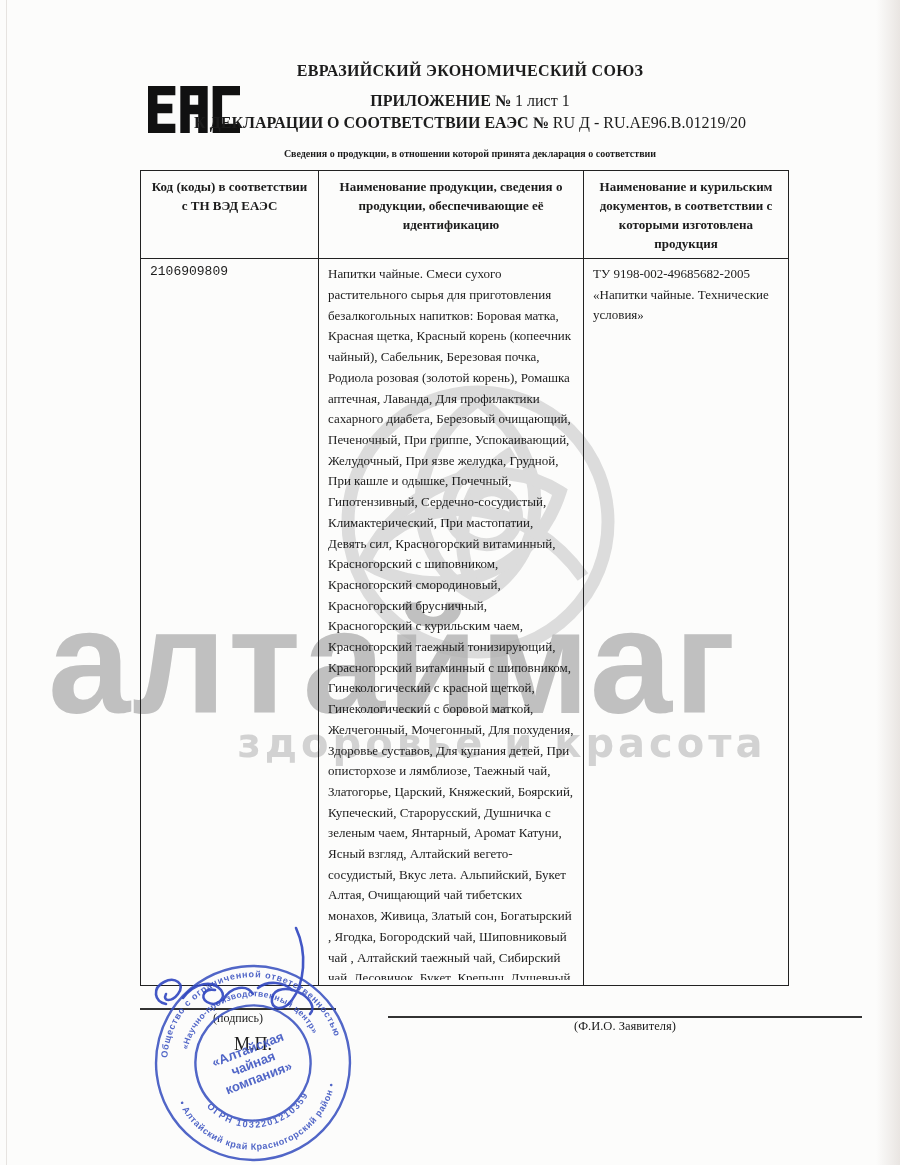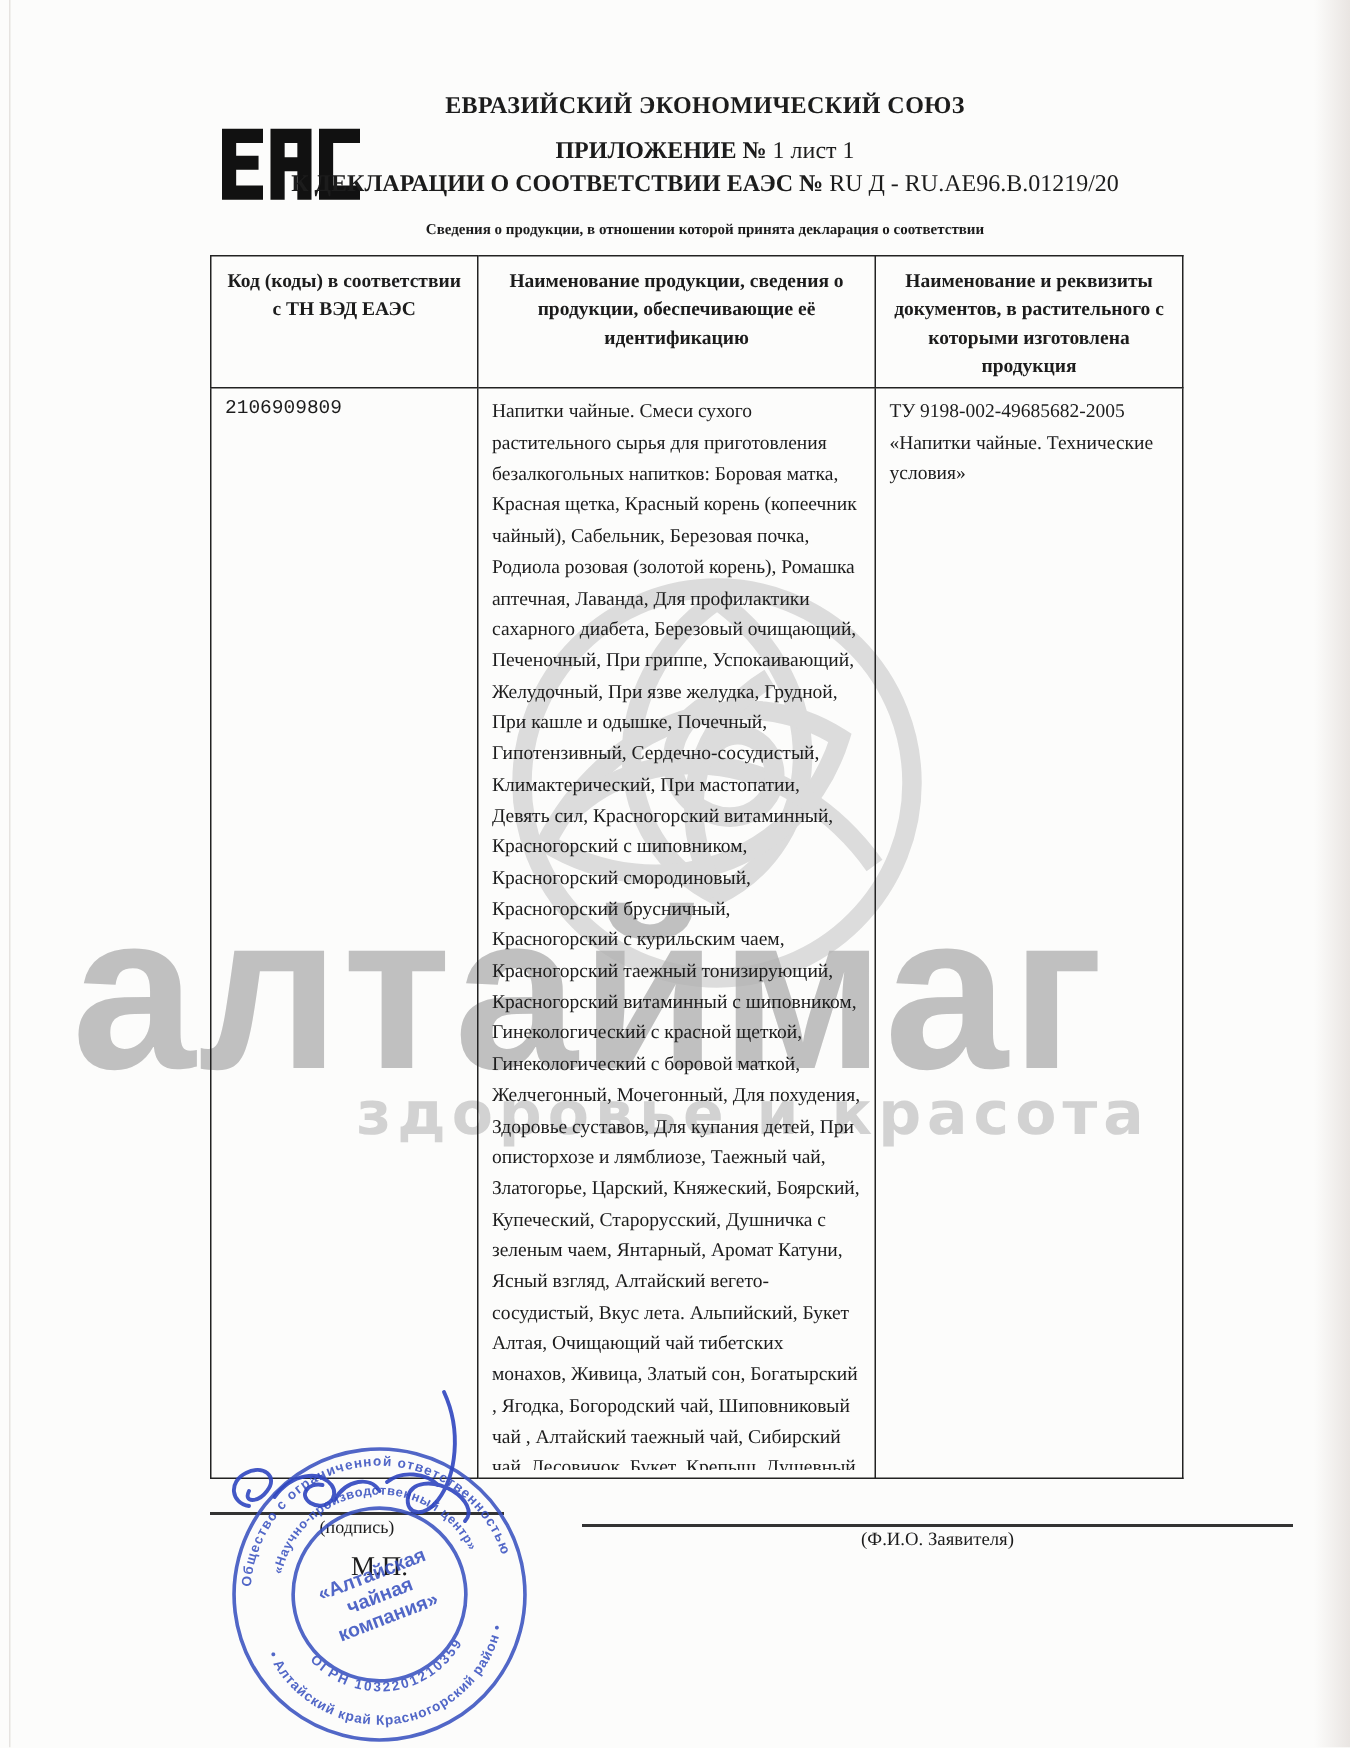--- a/index.html
+++ b/index.html
@@ -91,21 +91,21 @@
     <table class="decl">
       <colgroup>
           <col class="c1">
           <col class="c2">
           <col class="c3">
         </colgroup>
       <thead>
         <tr>
           <th>Код (коды) в соответствии с ТН ВЭД ЕАЭС</th>
           <th>Наименование продукции, сведения о продукции, обеспечивающие её идентификацию</th>
-          <th>Наименование и реквизиты документов, в растительного с которыми изготовлена продукция</th>
+          <th>Наименование и курильским документов, в соответствии с которыми изготовлена продукция</th>
         </tr>
       </thead>
       <tbody>
         <tr>
           <td class="code-cell">2106909809</td>
           <td>
             <div class="clip">Напитки чайные. Смеси сухого растительного сырья для приготовления безалкогольных напитков: Боровая матка, Красная щетка, Красный корень (копеечник чайный), Сабельник, Березовая почка, Родиола розовая (золотой корень), Ромашка аптечная, Лаванда, Для профилактики сахарного диабета, Березовый очищающий, Печеночный, При гриппе, Успокаивающий, Желудочный, При язве желудка, Грудной, При кашле и одышке, Почечный, Гипотензивный, Сердечно-сосудистый, Климактерический, При мастопатии, Девять сил, Красногорский витаминный, Красногорский с шиповником, Красногорский смородиновый, Красногорский брусничный, Красногорский с курильским чаем, Красногорский таежный тонизирующий, Красногорский витаминный с шиповником, Гинекологический с красной щеткой, Гинекологический с боровой маткой, Желчегонный, Мочегонный, Для похудения, Здоровье суставов, Для купания детей, При описторхозе и лямблиозе, Таежный чай, Златогорье, Царский, Княжеский, Боярский, Купеческий, Старорусский, Душничка с зеленым чаем, Янтарный, Аромат Катуни, Ясный взгляд, Алтайский вегето-сосудистый, Вкус лета. Альпийский, Букет Алтая, Очищающий чай тибетских монахов, Живица, Златый сон, Богатырский , Ягодка, Богородский чай, Шиповниковый чай , Алтайский таежный чай, Сибирский чай, Лесовичок, Букет ,Крепыш, Душевный, Витаминка, Солнечная поляна, Раздолье, Цветочный, Молодильный , Хвойный лес, Охотничий, Таежник, Алтайский ,Совенок, Будь здоров, Гречишный, Чудо бор, АлтайЧай, Плодово-Ягодный , Ягодный, АлтайЧиК, Алтай Сад, Медвежий чай, Здоровичок, Алтын, Добрый, Бодрый, Вкусный, Любимый чай, Алтайский клад, Посиделкин, Магия Алтая, Древний обычай.</div>
           </td>
           <td class="doc-cell">ТУ 9198-002-49685682-2005 «Напитки чайные. Технические условия»</td>
         </tr>

